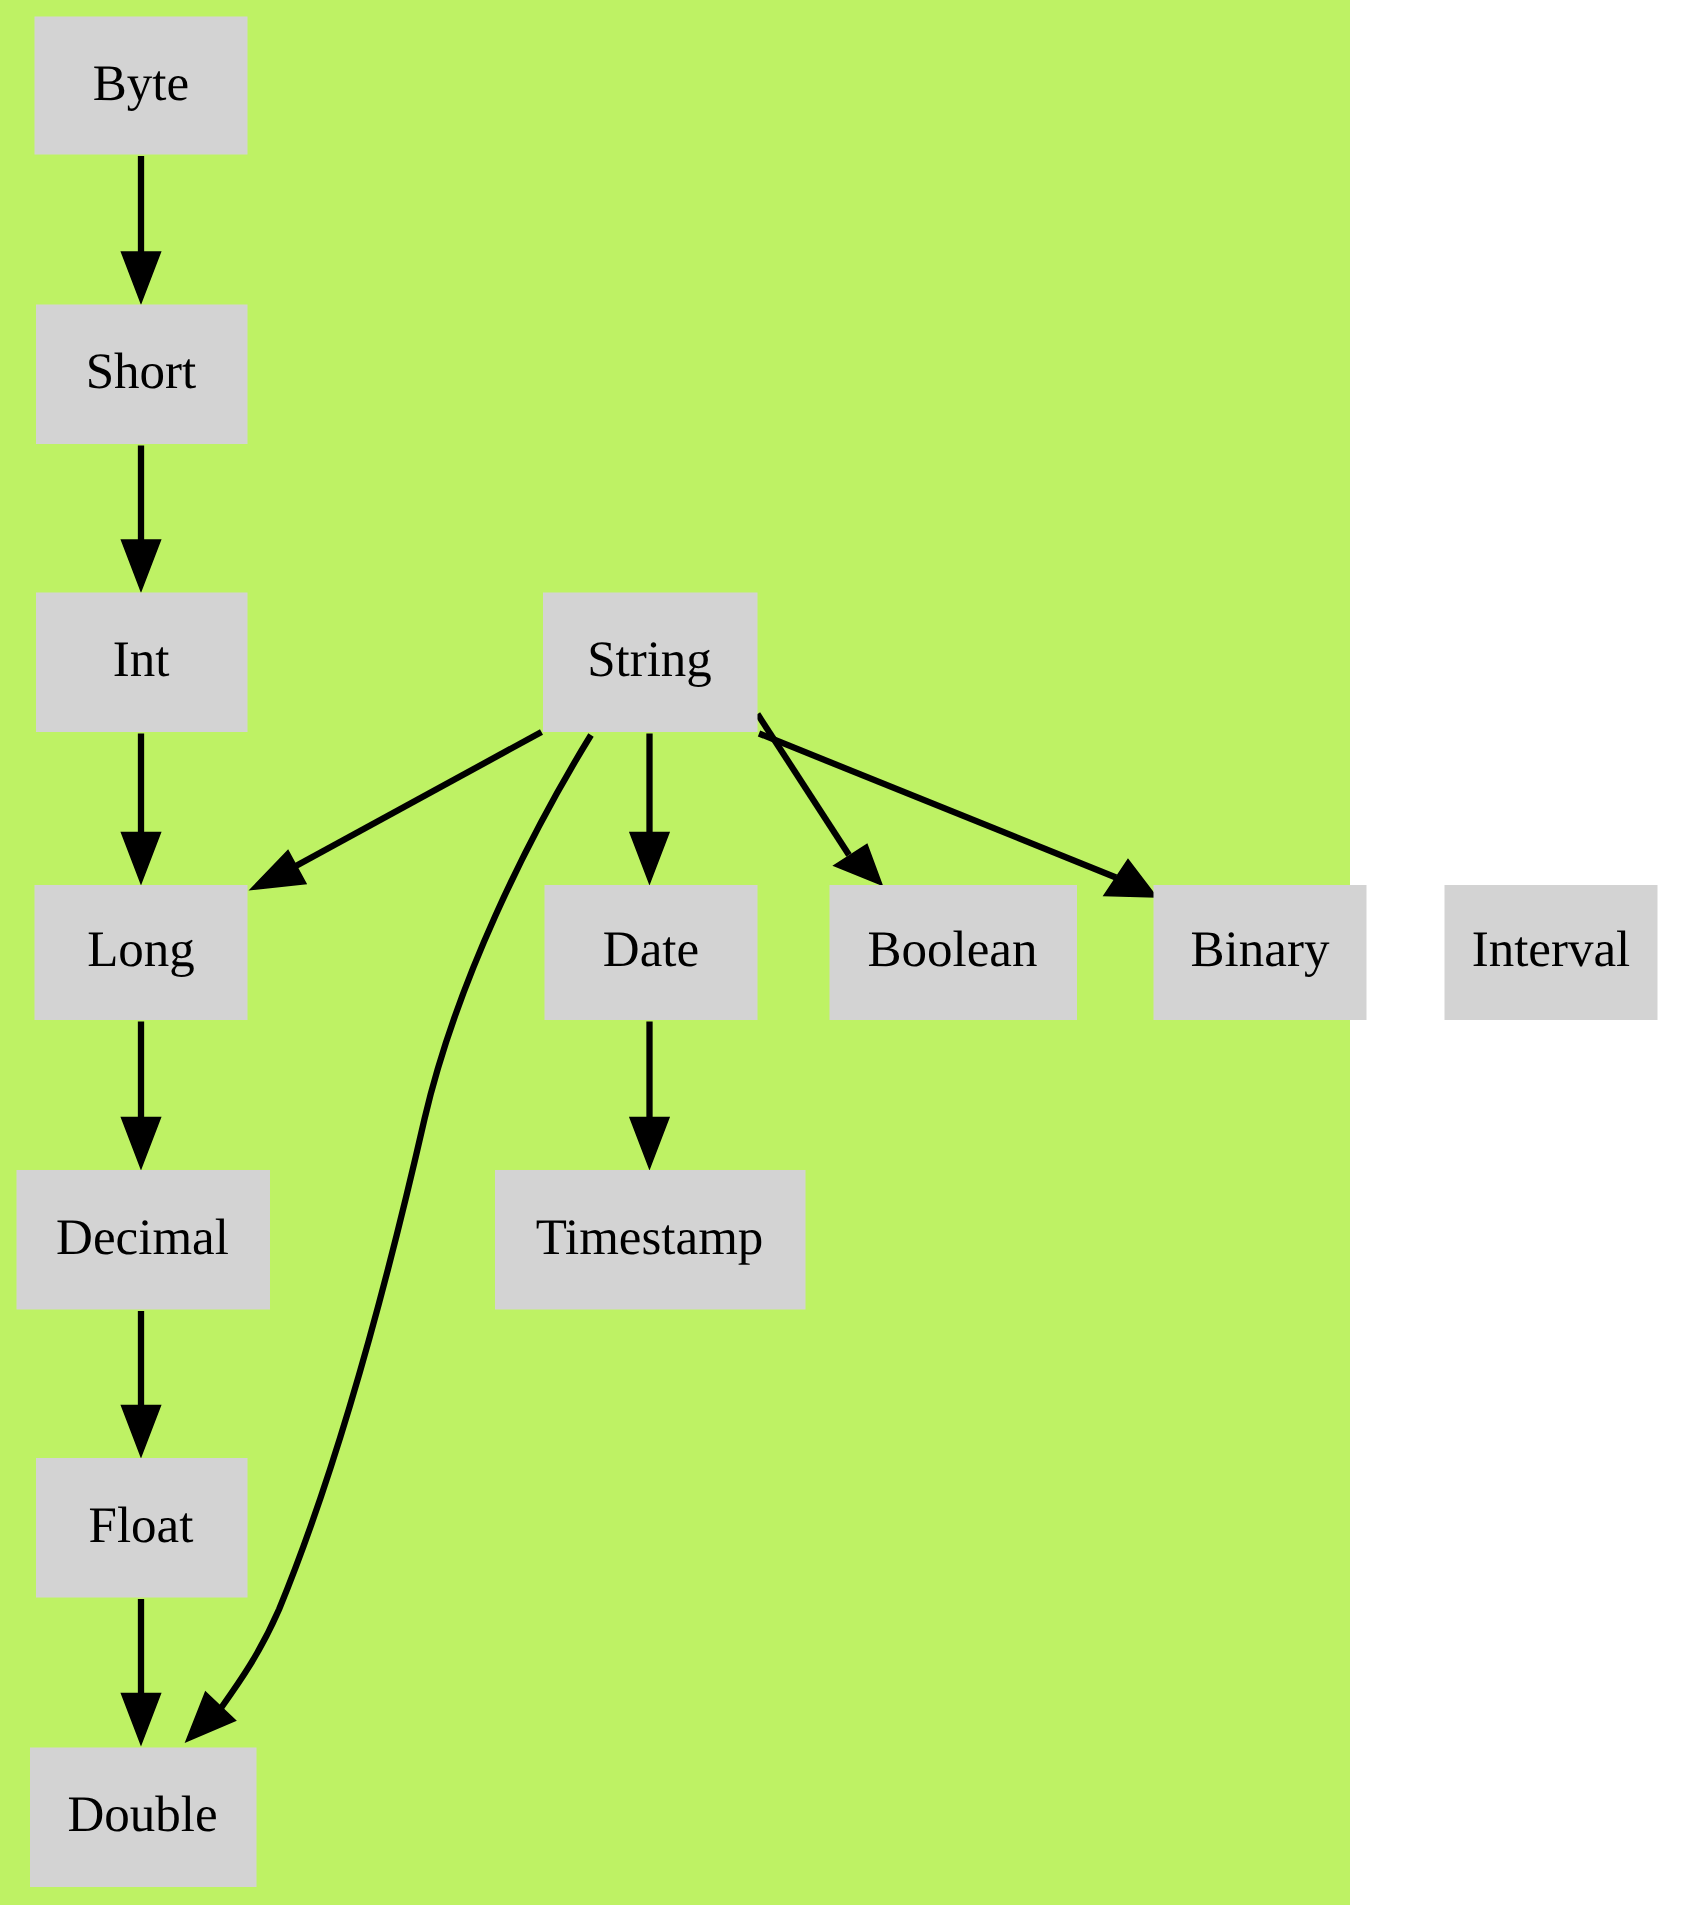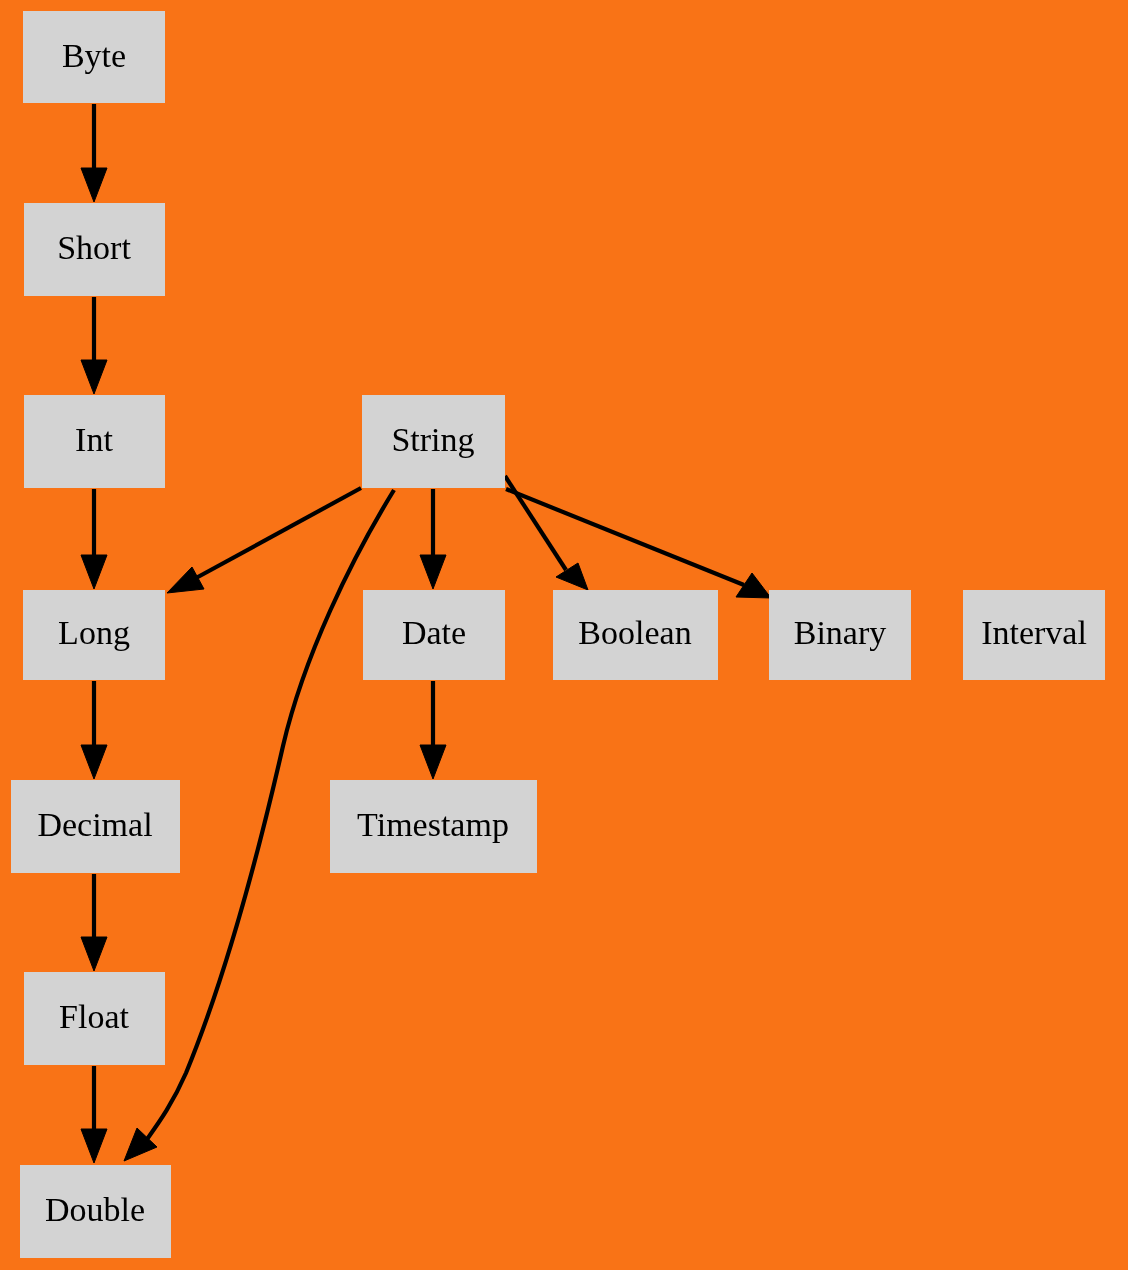--- a/index.html
+++ b/index.html
@@ -8,23 +8,23 @@
     background: #ffffff;
   }
   body {
     width: 1128px;
     height: 1270px;
     font-family: "Liberation Serif", serif;
     overflow: hidden;
   }
   #diagram-root {
     position: relative;
-    width: 1128px;
+    width: 900px;
     height: 1270px;
-    background: #f97316;
+    background: #bef264;
   }
   svg#graph {
     display: block;
     width: 1128px;
     height: 1270px;
   }
   .node-box {
     fill: #d3d3d3;
     stroke: none;
   }

